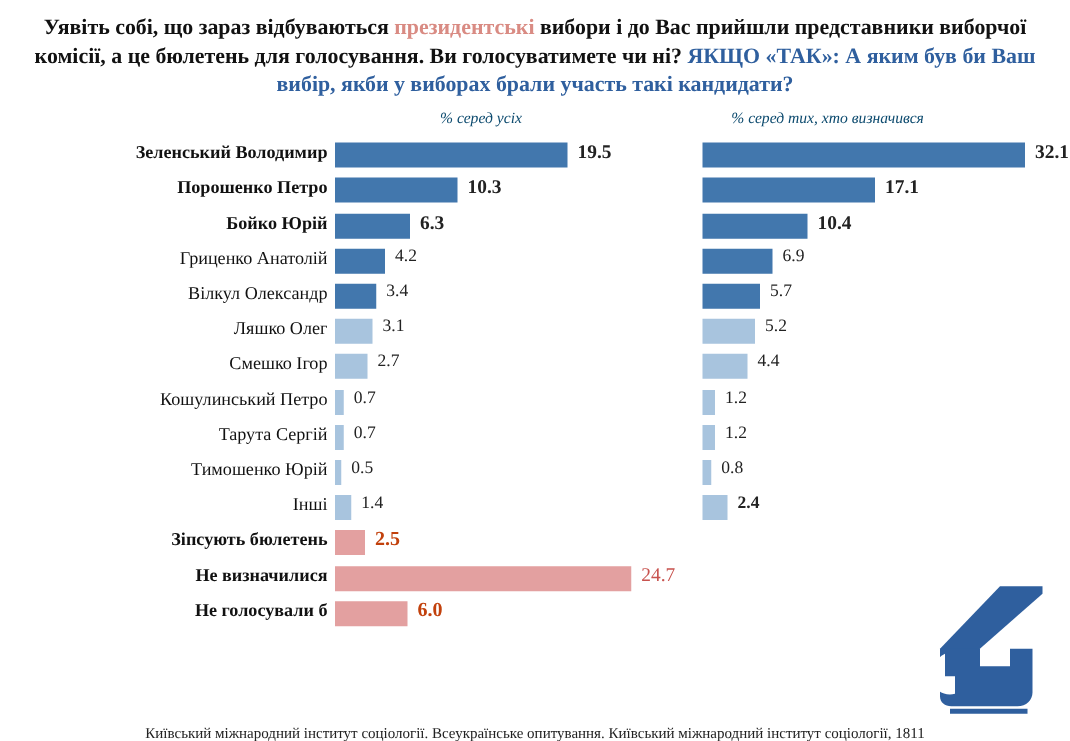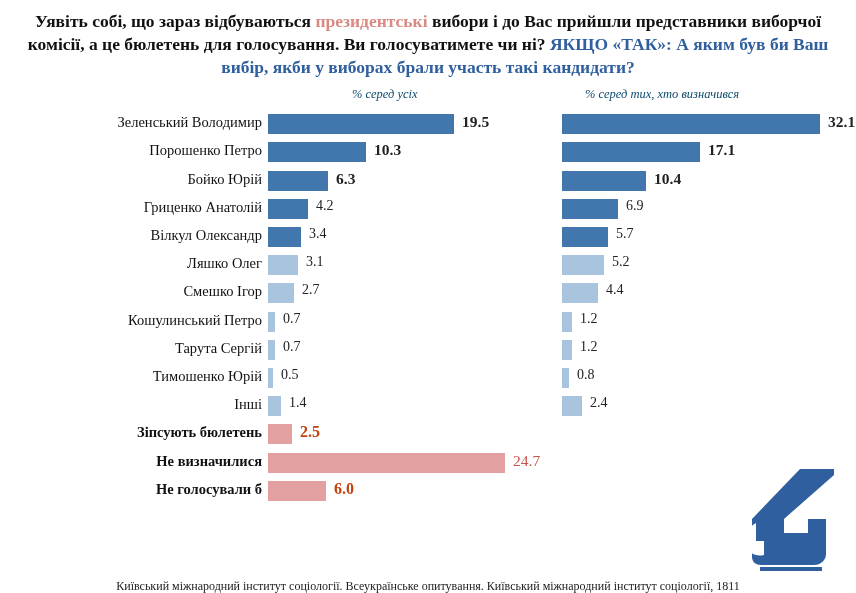--- a/index.html
+++ b/index.html
@@ -58,21 +58,21 @@
   .label {
     position: absolute;
     right: 594px;
     top: 3px;
     text-align: right;
     font-size: 14.5px;
     white-space: nowrap;
     color: #111111;
   }
   .row.bold .label {
-    font-weight: normal;
+    font-weight: bold;
     margin-left: 36px;
   }
   .row.neg .label {
     font-weight: bold;
   }
   .bar-wrap-a {
     position: absolute;
     left: 268px;
     top: 3px;
     height: 20px;
@@ -259,21 +259,21 @@
     </div>
     <div class="row">
       <div class="label">Інші</div>
       <div class="bar-wrap-a">
         <span class="bar light" style="width: 13px;"></span>
       </div>
       <div class="val" style="left: 289px;">1.4</div>
       <div class="bar-wrap-b">
         <span class="bar light" style="width: 20px;"></span>
       </div>
-      <div class="val" style="left: 590px;">2.4</div>
+      <div class="val" style="left: 590px; font-weight: bold;">2.4</div>
     </div>
     <div class="row neg">
       <div class="label">Зіпсують бюлетень</div>
       <div class="bar-wrap-a">
         <span class="bar pink" style="width: 24px;"></span>
       </div>
       <div class="val pink" style="left: 300px;">2.5</div>
     </div>
     <div class="row neg">
       <div class="label">Не визначилися</div>

